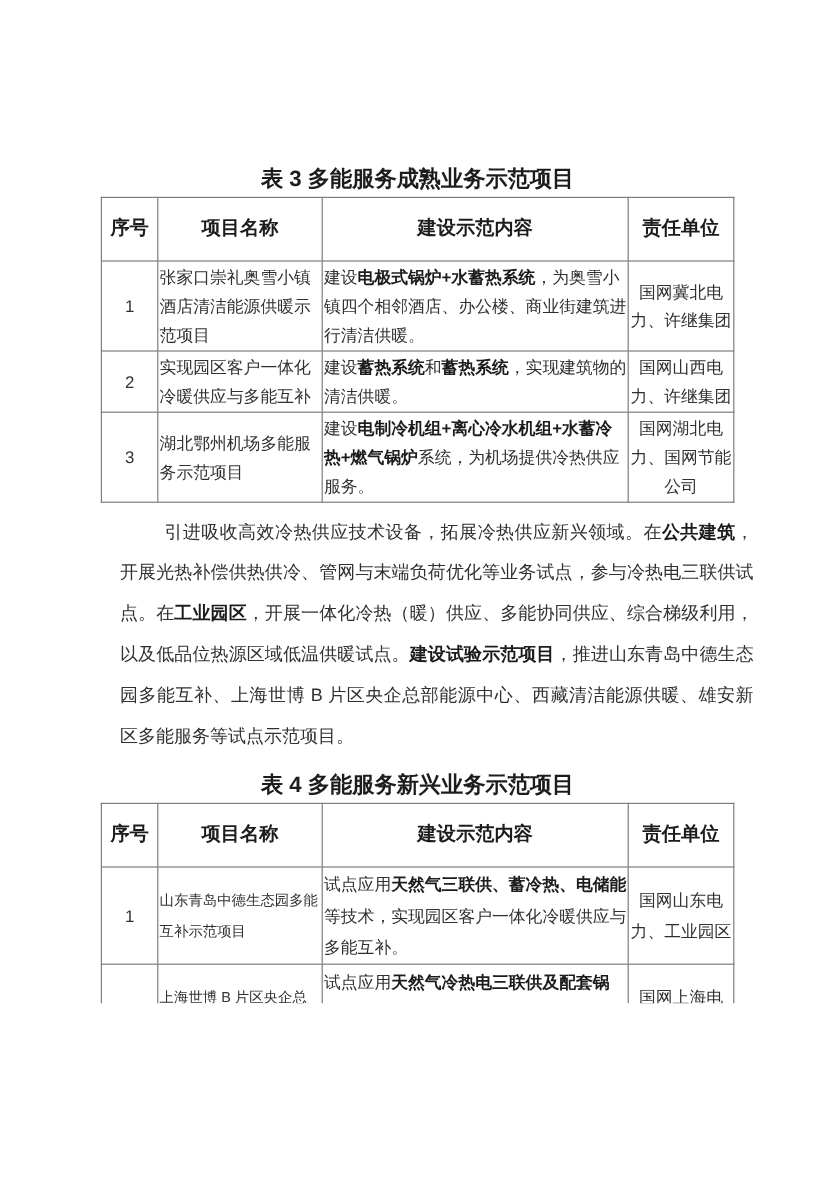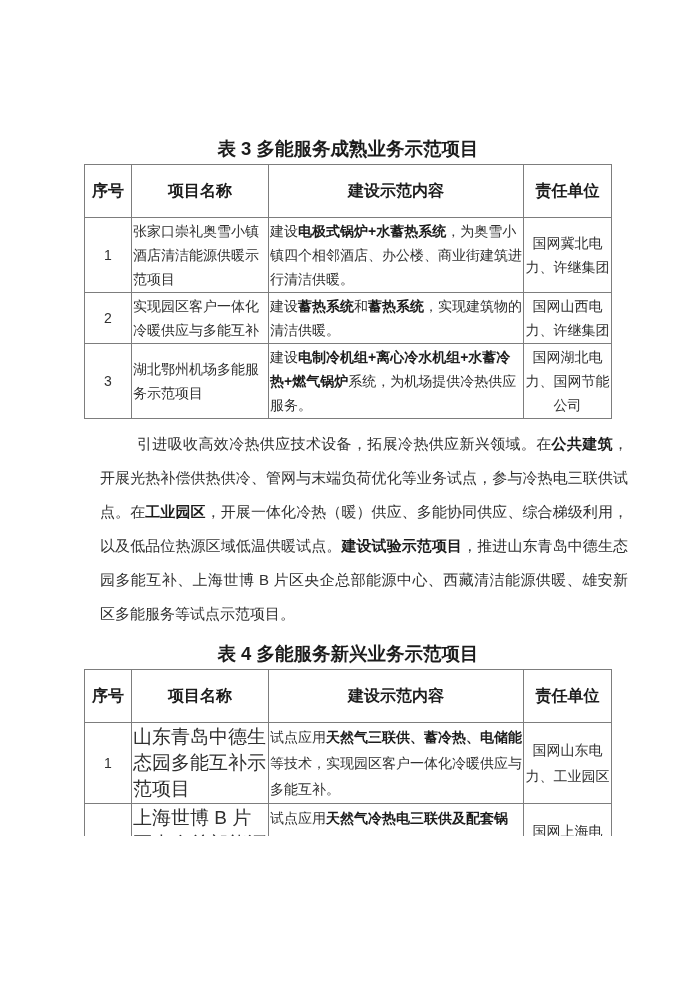--- a/index.html
+++ b/index.html
@@ -39,21 +39,21 @@
   .doc-table td{
     border:1px solid var(--border);
     font-size:14px;line-height:24px;
     padding:1px;vertical-align:middle;
     overflow-wrap:break-word;
   }
   td.c-no,td.c-unit{text-align:center;}
   td.c-name,td.c-content{text-align:left;}
   .doc-table b{font-weight:bold;color:var(--heading);}
   .t4 td{line-height:26px;}
-  .t4 td.c-name{font-size:19px;}
+  .t4 td.c-name{font-size:12px;}
   .sec-heading{
     font-size:19px;font-weight:bold;color:var(--heading);
     margin:14px 0 0 30px;line-height:24px;
   }
   .body-para{
     width:528px;font-size:15px;line-height:34px;
     text-align:justify;text-indent:37px;margin:8px 0 0 16px;
     line-break:strict;
   }
   .body-para b{font-weight:bold;color:var(--heading);}

